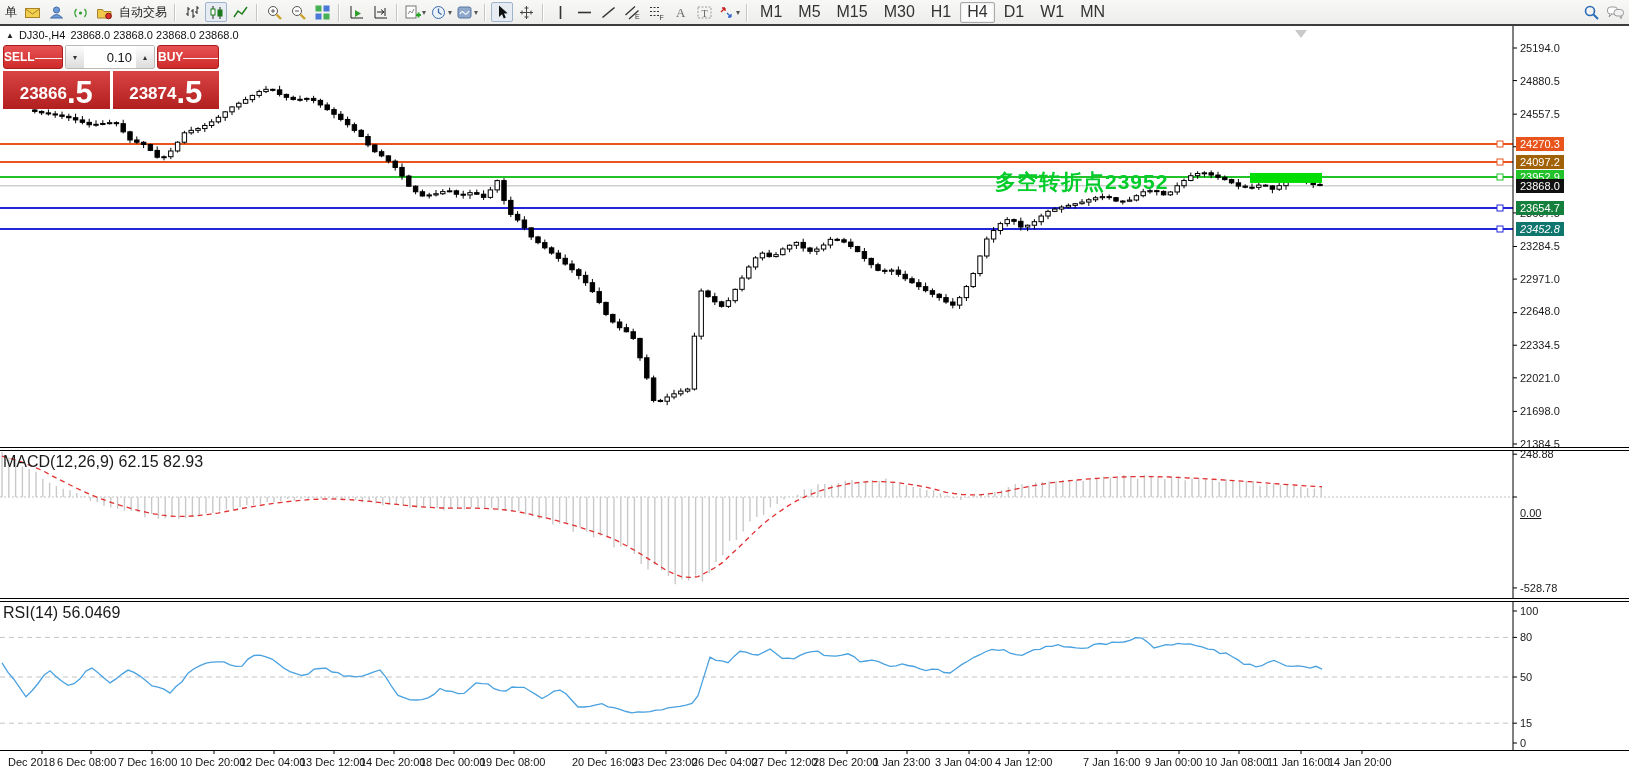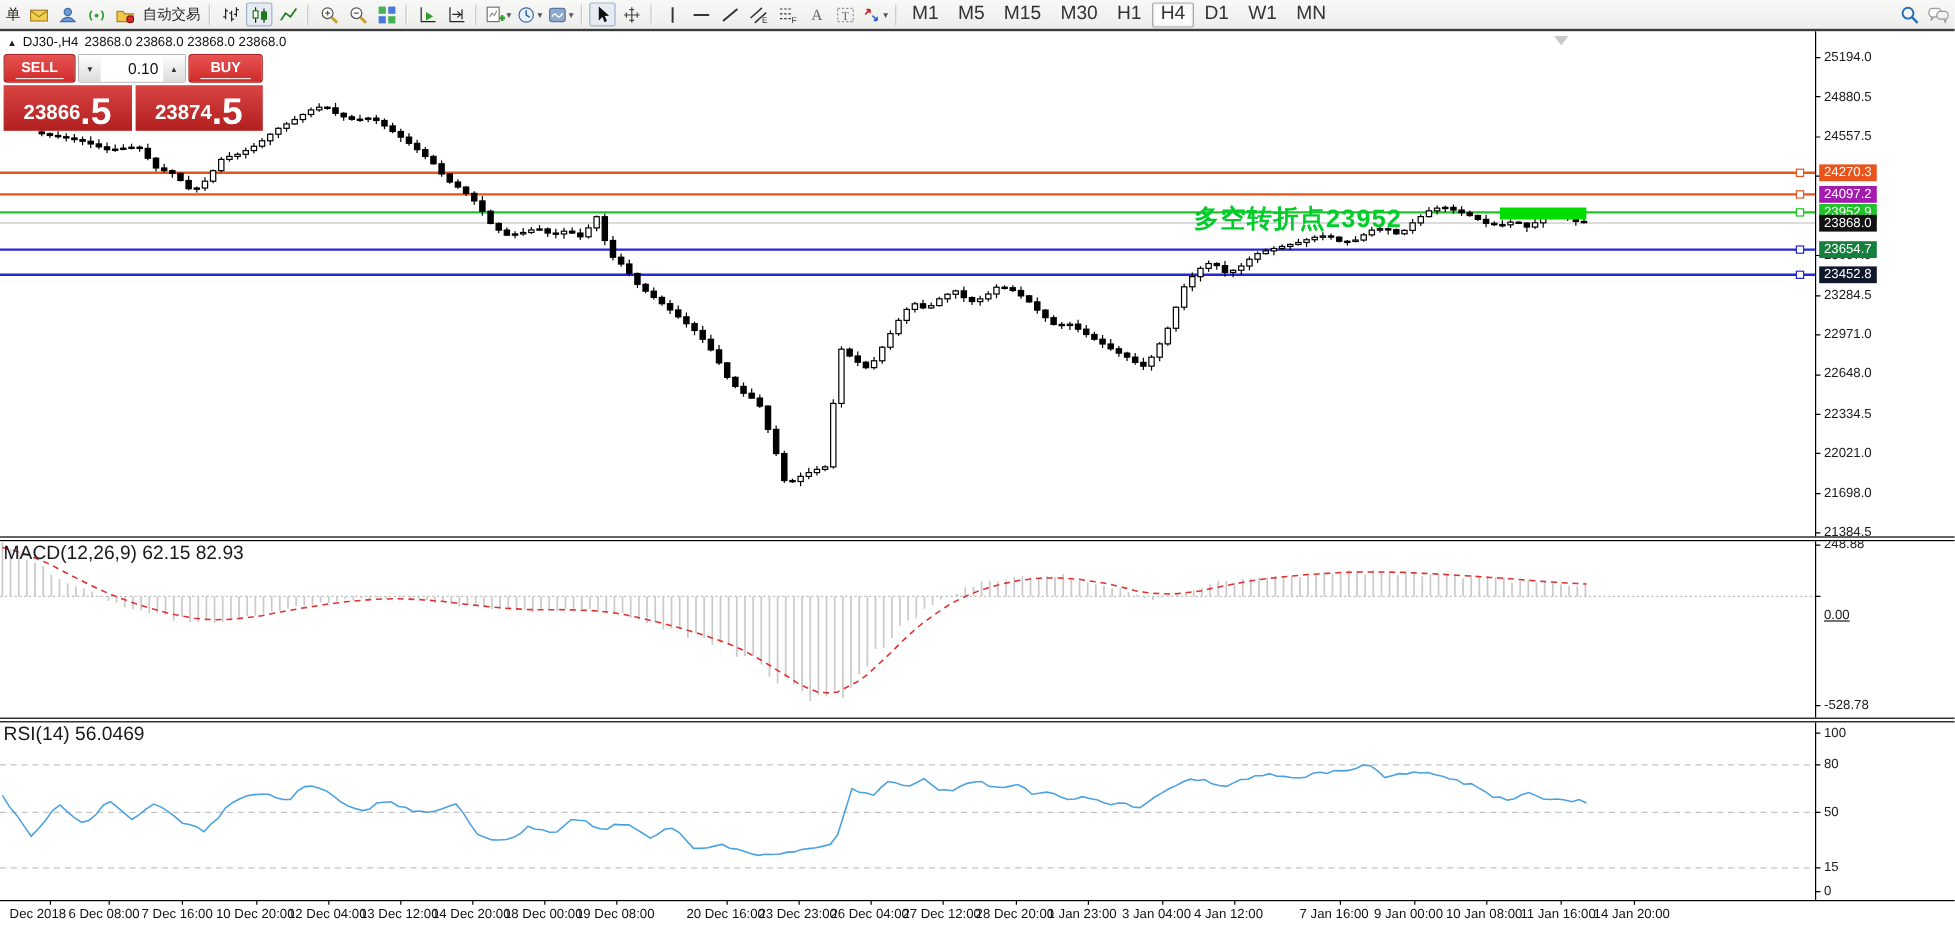--- a/index.html
+++ b/index.html
@@ -25,21 +25,21 @@
   .overlay-label{position:absolute;font-size:16px;color:#1a1a1a;white-space:nowrap;z-index:12;}
   .axis-label{position:absolute;left:1520px;font-size:11px;color:#1a1a1a;white-space:nowrap;z-index:6;}
   .price-badge{position:absolute;left:1516px;height:14px;line-height:14px;font-size:11px;color:#fff;padding:0 4px;z-index:8;white-space:nowrap;}
   .time-label{position:absolute;top:756px;font-size:11px;color:#111;white-space:nowrap;z-index:12;}
   .annotation{position:absolute;font-weight:bold;font-size:21px;z-index:9;letter-spacing:1px;white-space:nowrap;}
   .scroll-tri{position:absolute;left:1295px;top:30px;width:0;height:0;border-left:6px solid transparent;border-right:6px solid transparent;border-bottom:8px solid #c9c9c9;z-index:9;transform:rotate(180deg);}
   
   .trade-panel{position:absolute;left:3px;top:45px;width:216px;z-index:30;font-family:"Liberation Sans",sans-serif;}
   .tp-row{display:flex;height:24px;}
   .tp-btn{background:linear-gradient(#e75252,#cf2b2b);border:1px solid #a81d1d;border-radius:3px;color:#fff;
-    font-size:12px;font-weight:bold;display:flex;flex-direction:column;align-items:center;justify-content:center;box-sizing:border-box;}
+    font-size:12px;font-weight:bold;display:flex;flex-direction:row;align-items:center;justify-content:center;box-sizing:border-box;}
   .tp-btn .ul{width:70%;height:1px;background:#fff;margin-top:2px;opacity:.9;}
   .tp-sell{width:60px;}
   .tp-buy{flex:1;}
   .tp-stepper{display:flex;width:90px;margin:0 2px;border:1px solid #b9b9b9;border-radius:2px;background:#fff;box-sizing:border-box;}
   .tp-step-btn{width:18px;background:linear-gradient(#fdfdfd,#dcdcdc);display:flex;align-items:center;justify-content:center;font-size:8px;color:#333;}
   .tp-vol{flex:1;display:flex;align-items:center;justify-content:flex-end;padding-right:4px;font-size:13px;color:#111;background:#fff;}
   .tp-prices{display:flex;margin-top:2px;height:38px;border-radius:16px;}
   .tp-price{background:linear-gradient(#d94444,#b21f1f);color:#fff;flex:1;display:flex;align-items:baseline;justify-content:center;box-sizing:border-box;}
   .tp-price:first-child{margin-right:3px;}
   .tp-price .main{font-size:17px;font-weight:bold;align-self:flex-end;margin-bottom:5px;}
@@ -942,25 +942,25 @@
     <div class="axis-label" style="top: 437.998px;">21384.5</div>
     <div class="axis-label" style="top: 448.193px;">248.88</div>
     <div class="axis-label" style="top: 507px; text-decoration: underline;">0.00</div>
     <div class="axis-label" style="top: 581.95px;">-528.78</div>
     <div class="axis-label" style="top: 605px;">100</div>
     <div class="axis-label" style="top: 631.4px;">80</div>
     <div class="axis-label" style="top: 671px;">50</div>
     <div class="axis-label" style="top: 717.2px;">15</div>
     <div class="axis-label" style="top: 737px;">0</div>
     <div class="price-badge" style="top: 137.019px; background: rgb(232, 84, 27);">24270.3</div>
-    <div class="price-badge" style="top: 155.012px; background: #a21caf;">24097.2</div>
+    <div class="price-badge" style="top: 155.012px; background: #a16207;">24097.2</div>
     <div class="price-badge" style="top: 170.012px; background: rgb(34, 195, 42);">23952.9</div>
     <div class="price-badge" style="top: 178.838px; background: rgb(17, 17, 17);">23868.0</div>
     <div class="price-badge" style="top: 201.01px; background: #15803d;">23654.7</div>
-    <div class="price-badge" style="top: 221.998px; background: #0f172a;">23452.8</div>
+    <div class="price-badge" style="top: 221.998px; background: #0f766e; font-style: italic;">23452.8</div>
   </div>
 <div id="time-axis">
     <div class="time-label" style="left: 8px;">Dec 2018</div>
     <div class="time-label" style="left: 57px;">6 Dec 08:00</div>
     <div class="time-label" style="left: 118px;">7 Dec 16:00</div>
     <div class="time-label" style="left: 180px;">10 Dec 20:00</div>
     <div class="time-label" style="left: 240px;">12 Dec 04:00</div>
     <div class="time-label" style="left: 300px;">13 Dec 12:00</div>
     <div class="time-label" style="left: 360px;">14 Dec 20:00</div>
     <div class="time-label" style="left: 420px;">18 Dec 00:00</div>

